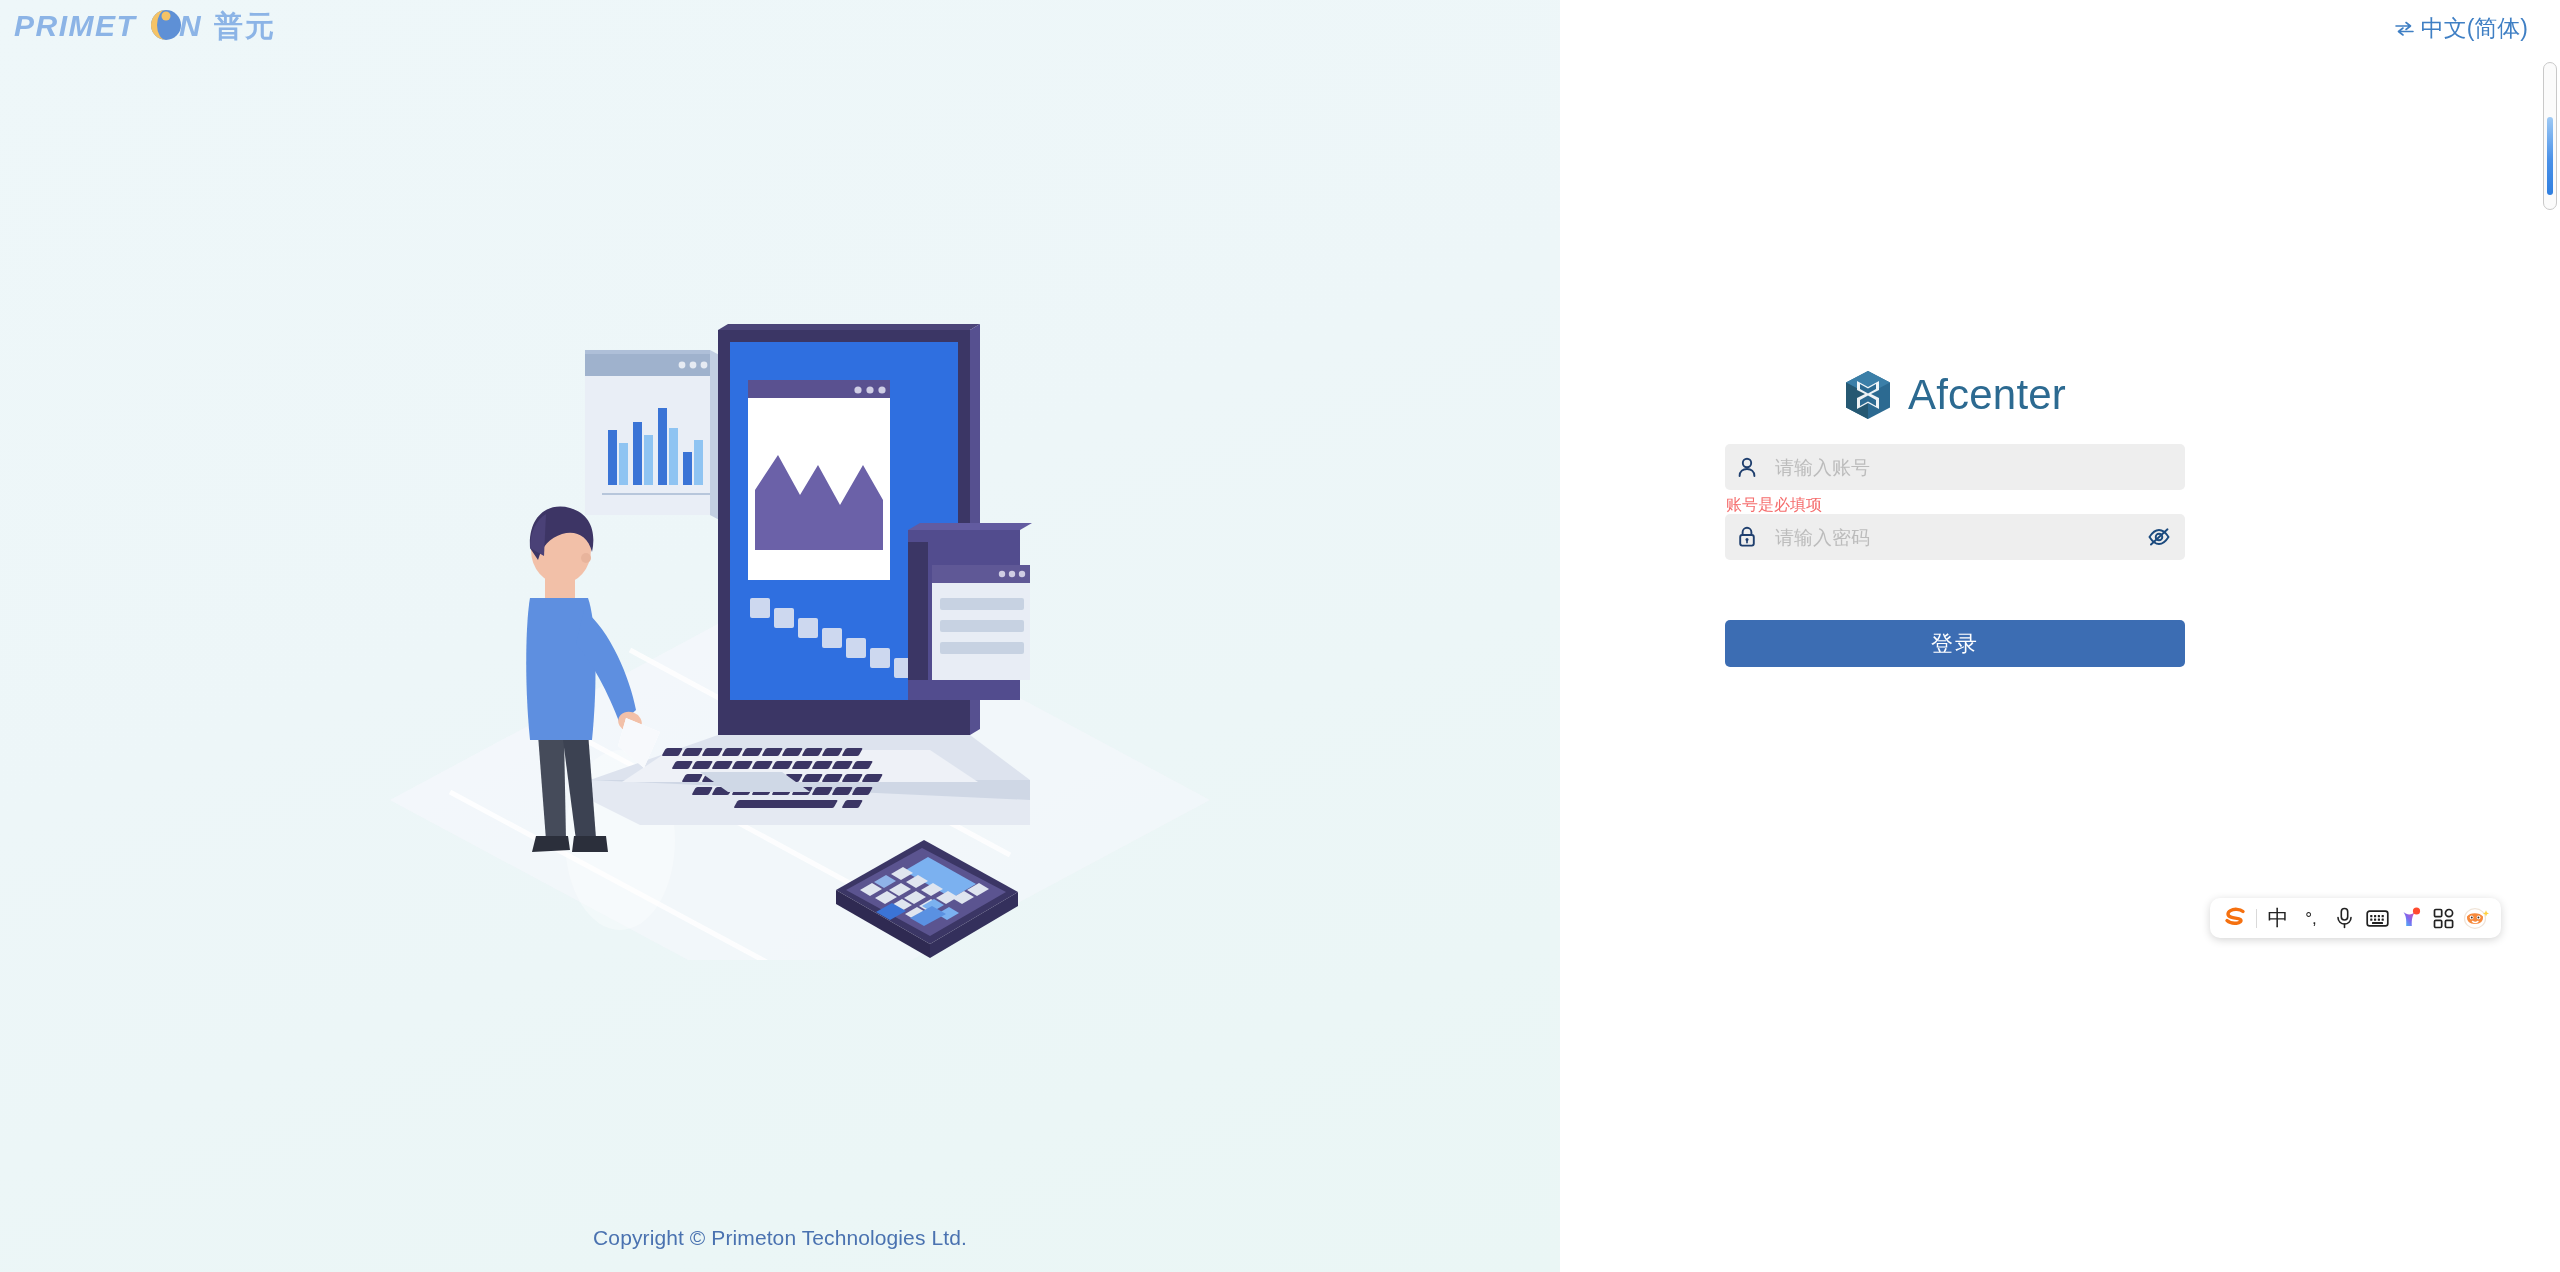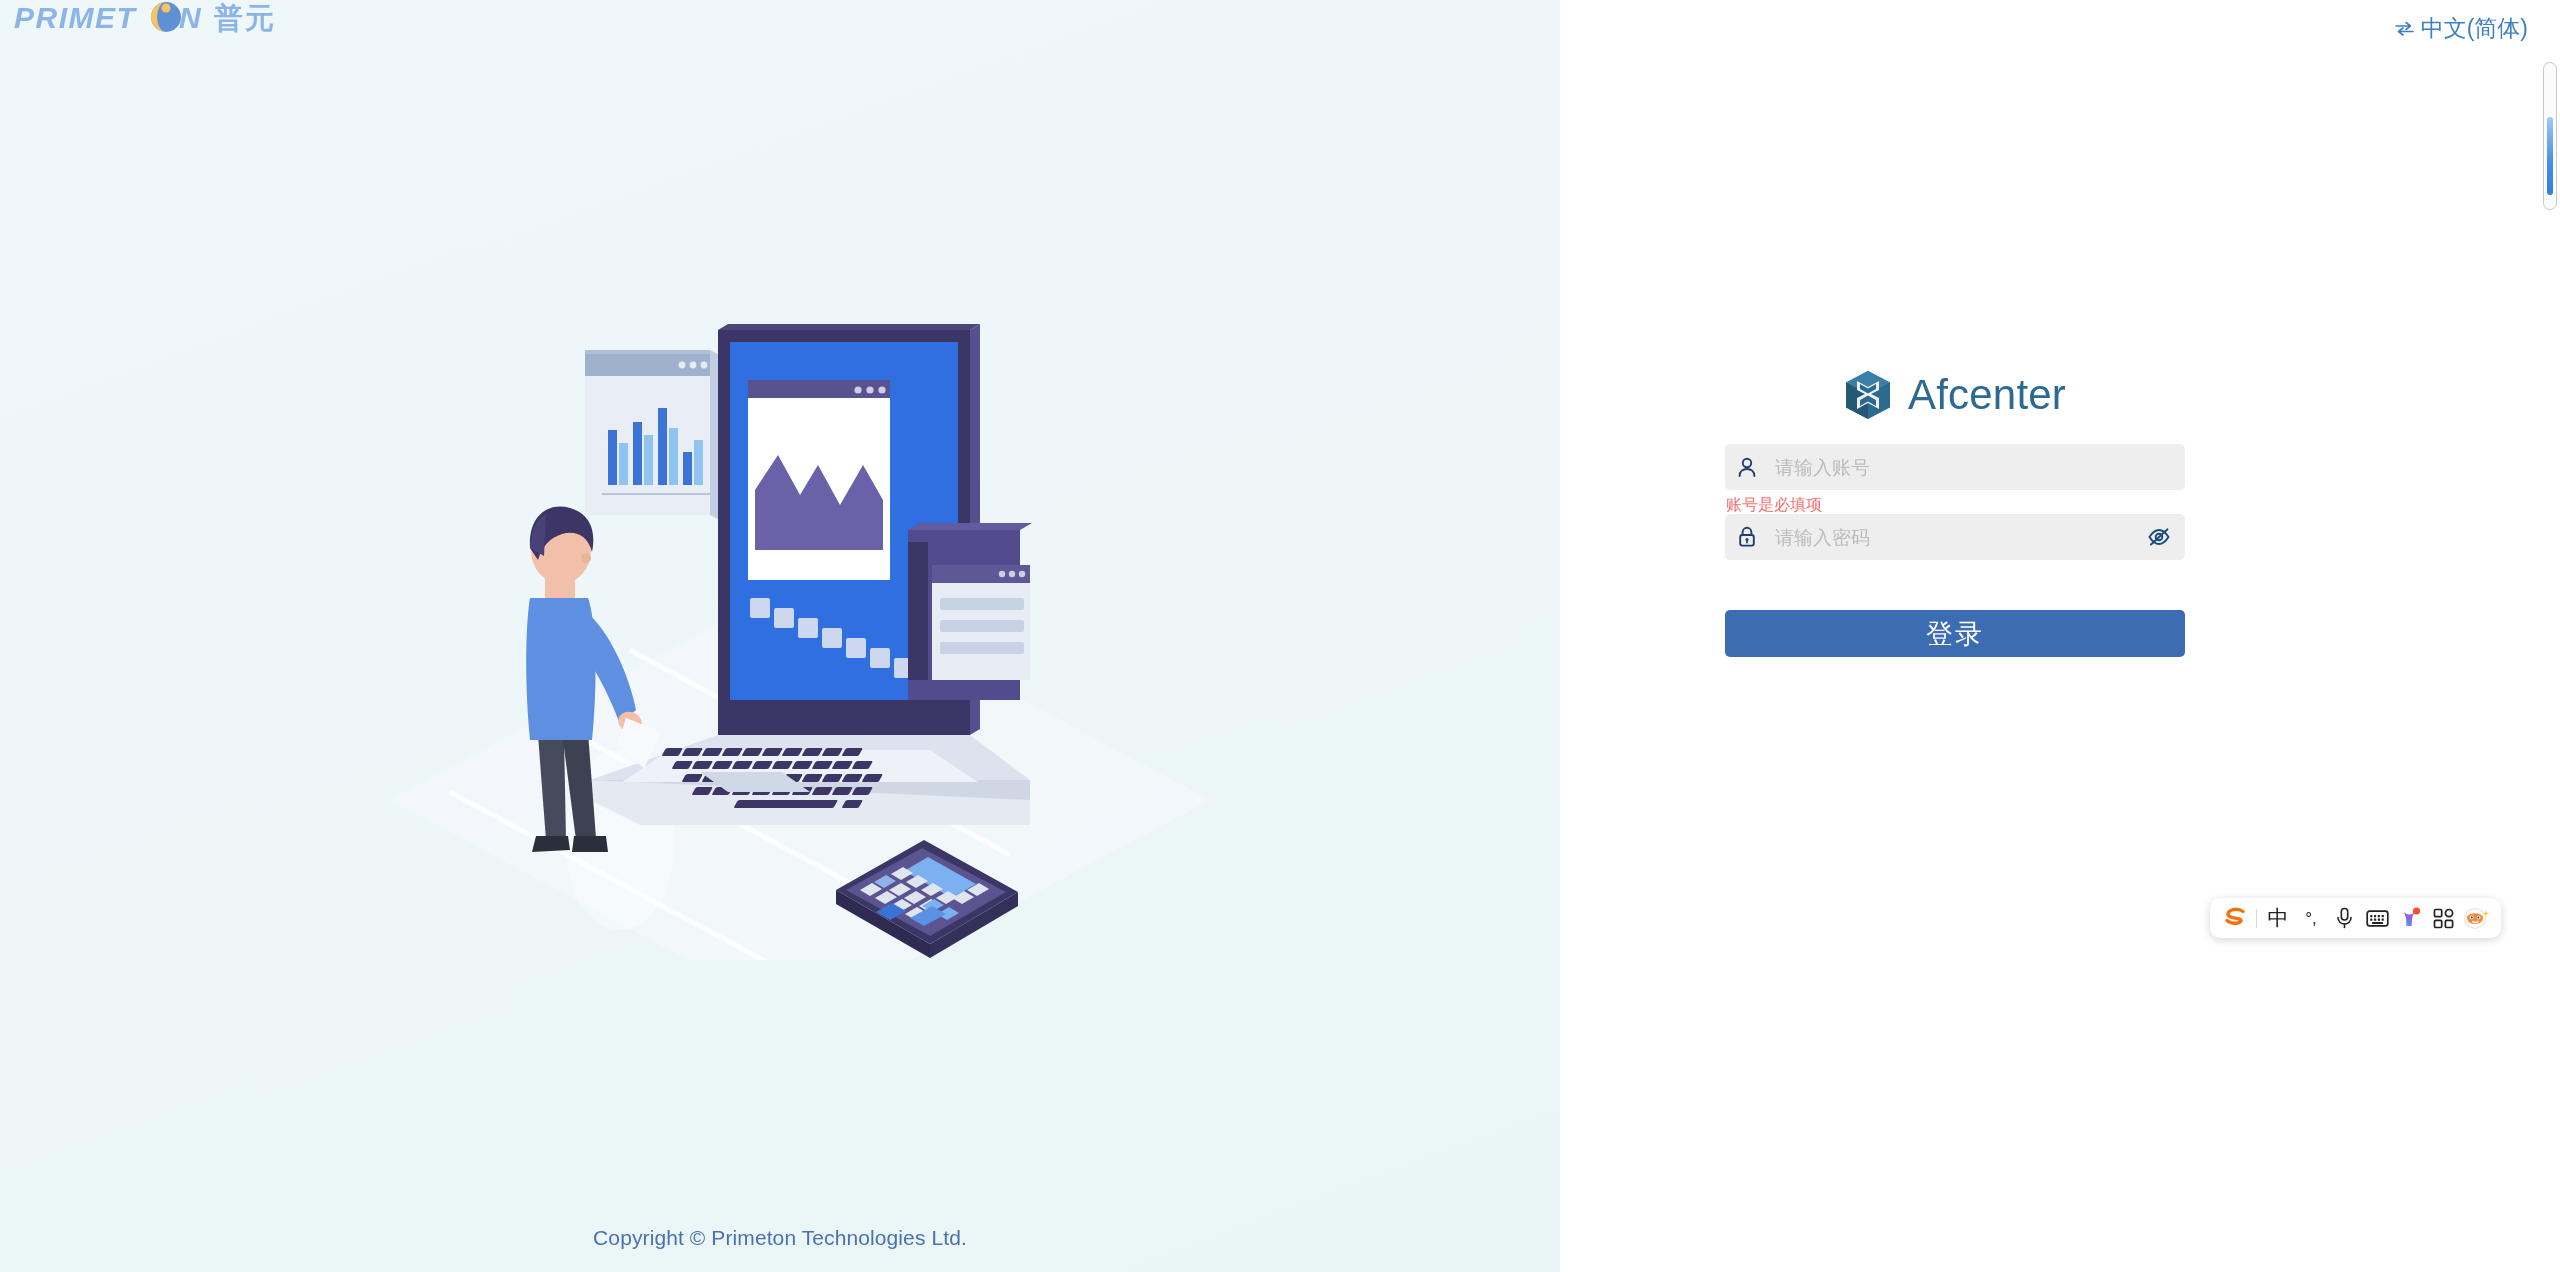--- a/index.html
+++ b/index.html
@@ -13,21 +13,21 @@
 
   
   .left-panel {
     position: relative;
     width: 1560px; height: 1272px;
     background: linear-gradient(160deg, #eef7f9 0%, #edf6f8 45%, #eaf6f5 100%);
     overflow: hidden;
     flex: 0 0 1560px;
   }
   .brand-logo {
-    position: absolute; left: 14px; top: 0;
+    position: absolute; left: 14px; top: 8px;
     width: 320px; height: 36px;
   }
   .illustration {
     position: absolute;
     left: 330px; top: 280px;
     width: 920px; height: 680px;
   }
   .footer-copy {
     position: absolute;
     left: 0; right: 0; bottom: 22px;
@@ -103,26 +103,26 @@
   .field-error {
     font-size: 16px;
     color: #f56c6c;
     line-height: 1;
     padding: 7px 1px 10px 1px;
     height: 24px;
   }
   .field-gap { height: 24px; }
 
   .login-button {
-    margin-top: 26px;
+    margin-top: 36px;
     width: 100%; height: 47px;
     background: #3c6db3;
     border: none; border-radius: 5px;
     color: #ffffff;
-    font-size: 27px;
+    font-size: 22px;
     font-family: "Liberation Sans", "DejaVu Sans", sans-serif;
     cursor: pointer;
     letter-spacing: 2px;
   }
 
   
   .scroll-track {
     position: absolute;
     right: 3px; top: 62px;
     width: 14px; height: 148px;

